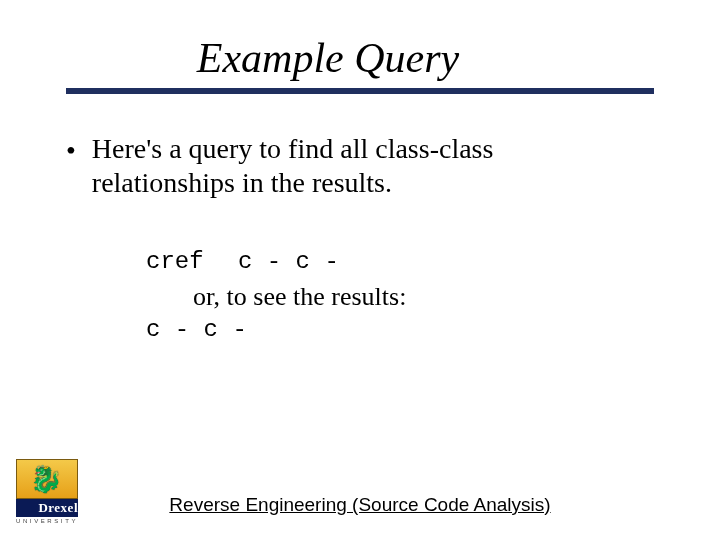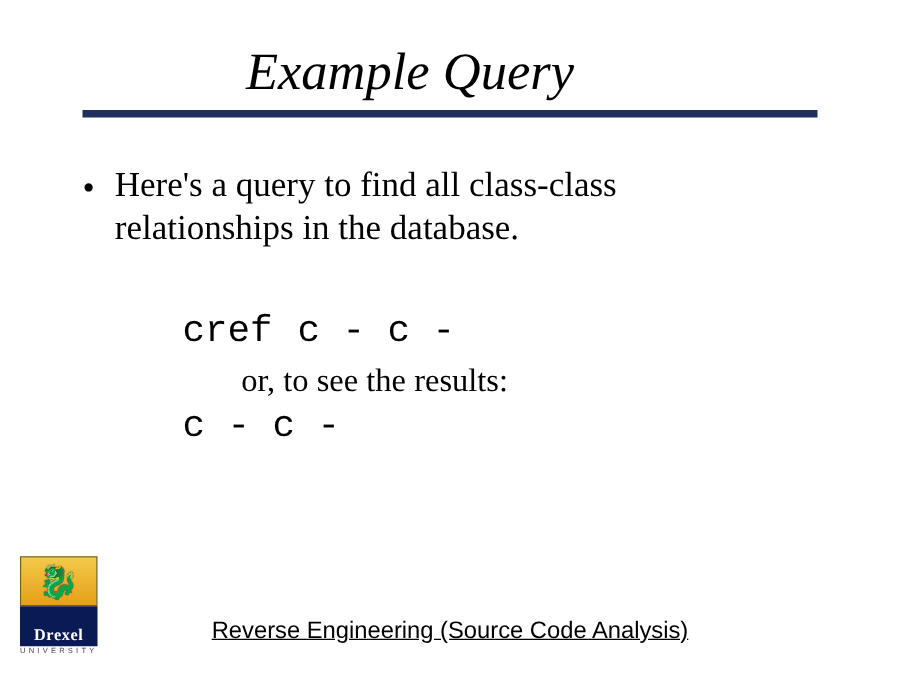--- a/index.html
+++ b/index.html
@@ -45,21 +45,21 @@
       padding-top: 2px;
     }
     .code-block {
       margin-top: 46px;
       margin-left: 80px;
       font-size: 26px;
       line-height: 1.35;
     }
     .mono {
       font-family: 'Courier New', Courier, monospace;
-      font-size: 30px;
+      font-size: 24px;
     }
     .code-line {
       display: flex;
     }
     .middle-note {
       font-family: 'Times New Roman', Times, serif;
       font-size: 26px;
       margin-left: 47px;
     }
     .footer {
@@ -102,23 +102,23 @@
       font-size: 26px;
       color: #1a2f66;
       text-shadow: 0 0 1px #0a1a44;
     }
     .logo-mid {
       background: #0a1a55;
       color: #fff;
       font-family: Georgia, 'Times New Roman', serif;
       font-weight: bold;
       font-size: 13px;
-      text-align: center;
+      text-align: right;
       letter-spacing: 0.5px;
-      padding: 15px 0 1px 0;
+      padding: 1px 0 1px 0;
     }
     .logo-bot {
       font-size: 6px;
       letter-spacing: 2.6px;
       text-align: center;
       color: #444;
       padding-top: 1px;
       font-family: Arial, sans-serif;
     }
   </style>
@@ -126,21 +126,21 @@
 <body>
 
 <div class="slide">
 
   <h1 class="title">Example Query</h1>
   <div class="rule"></div>
 
   <div class="body">
     <div class="bullet-row">
       <span class="bullet-dot">•</span>
-      <span>Here's a query to find all class-class relationships in the database.</span>
+      <span>Here's a query to find all class-class relationships in the results.</span>
     </div>
 
     <div class="code-block">
       <div class="code-line">
         <span class="mono" style="width:92px; display:inline-block;">cref</span>
         <span class="mono">c - c -</span>
       </div>
       <div class="middle-note">or, to see the results:</div>
       <div class="code-line">
         <span class="mono">c - c -</span>

